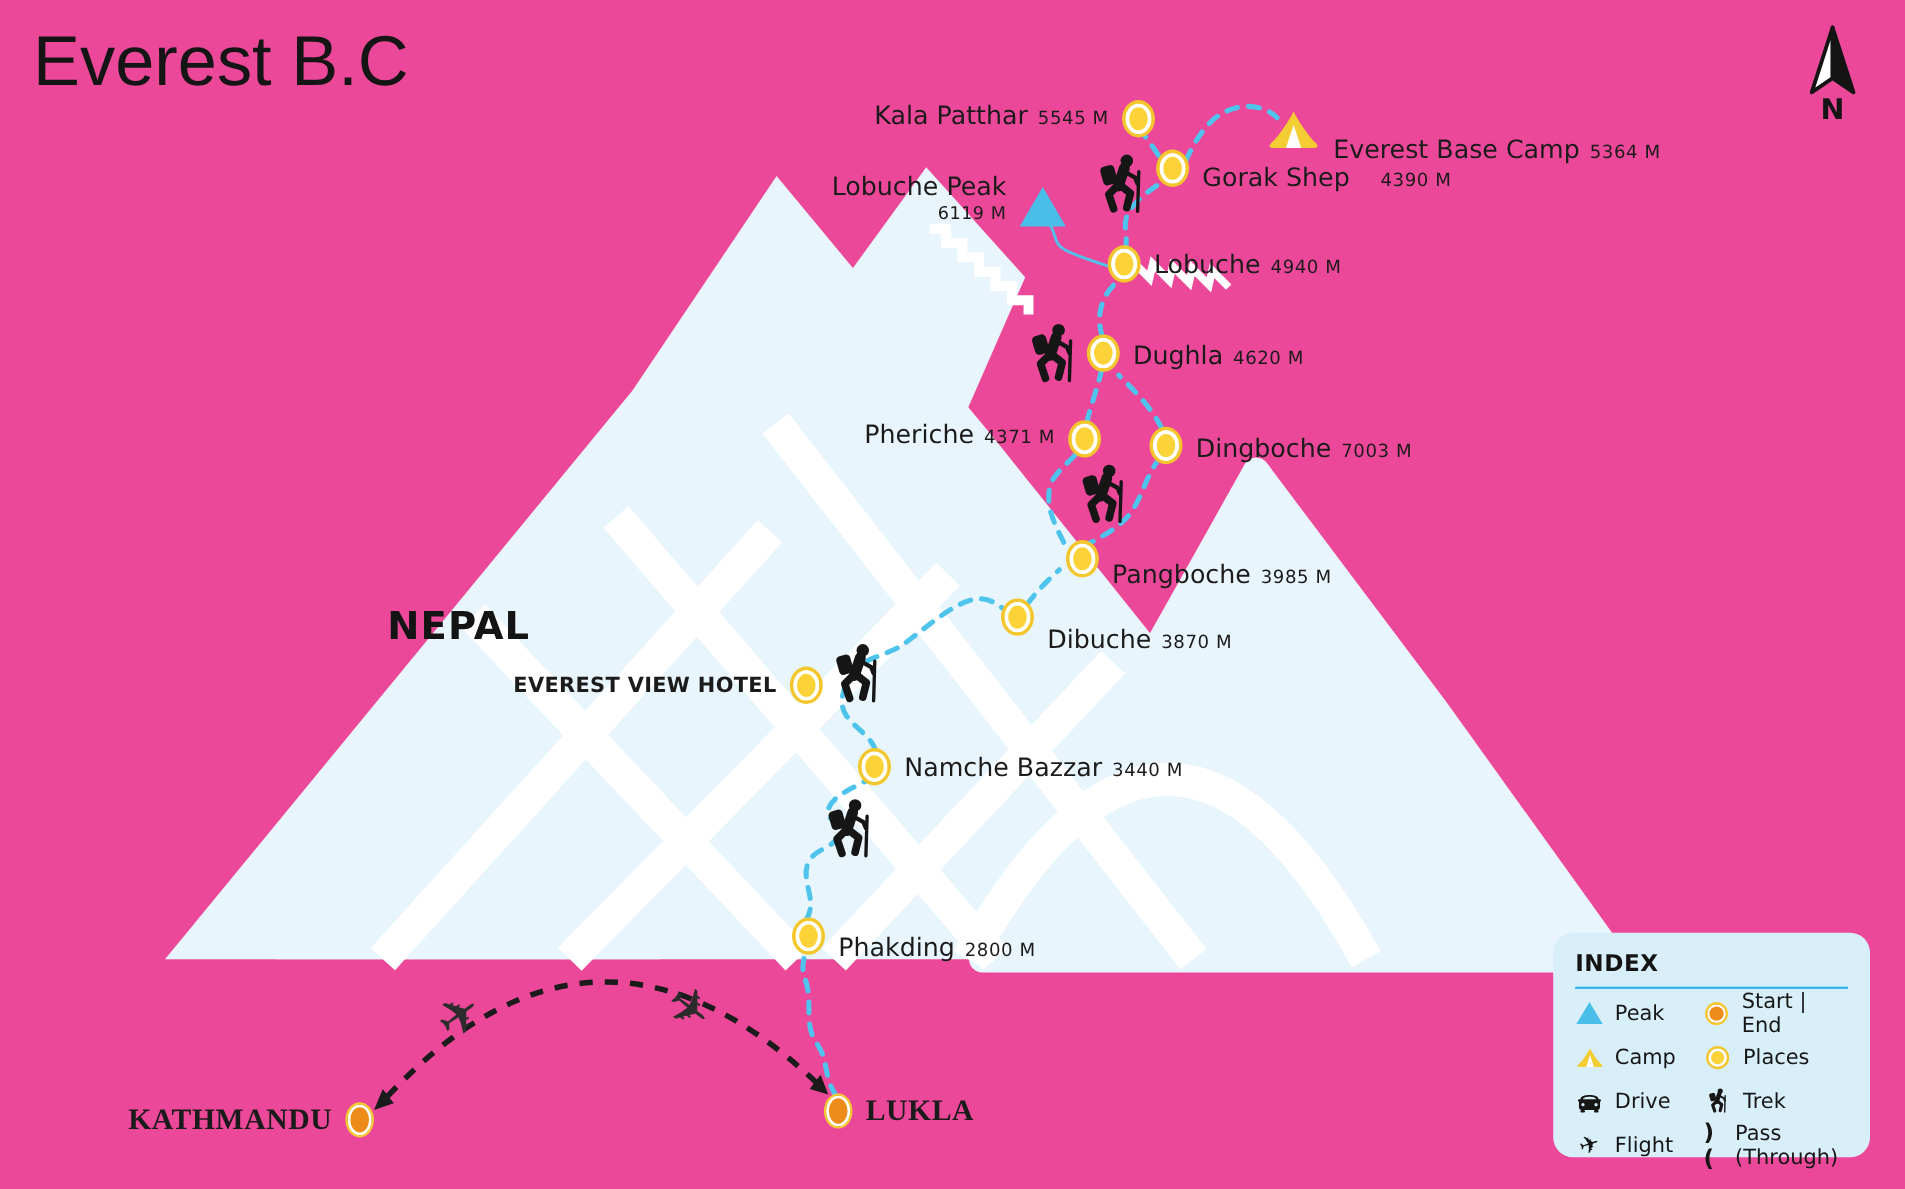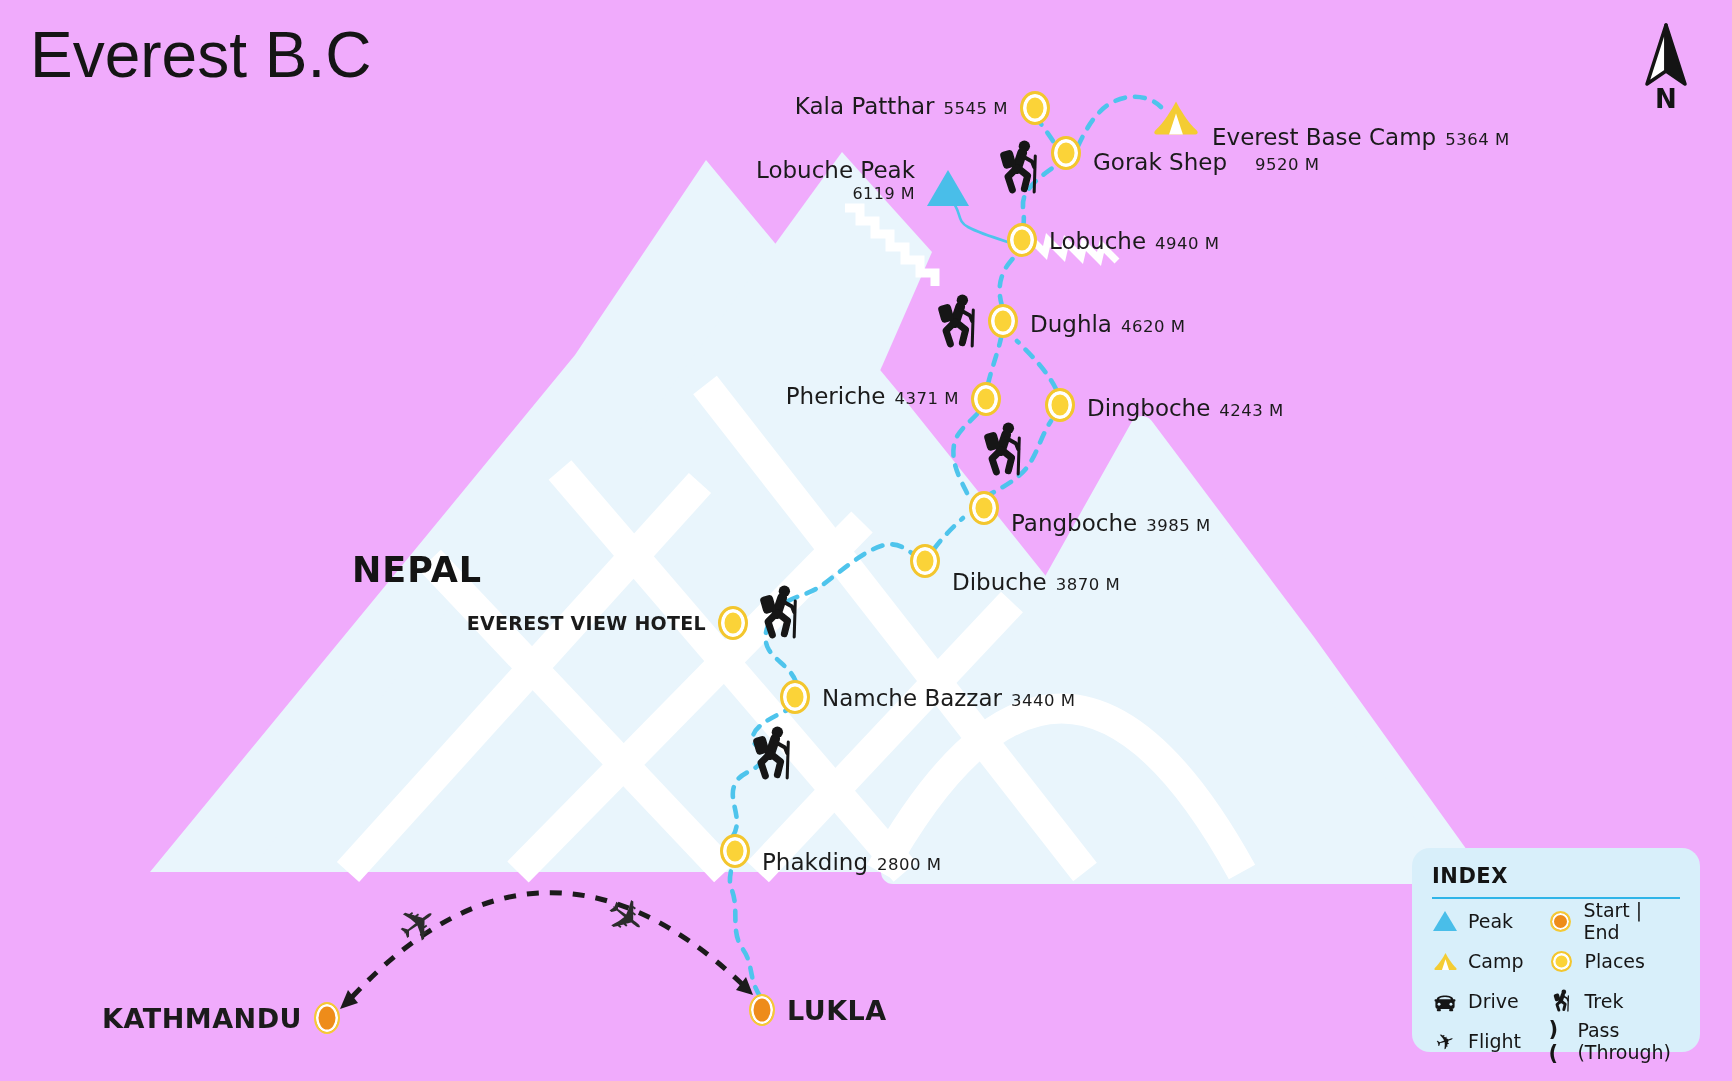--- a/index.html
+++ b/index.html
@@ -1,16 +1,16 @@
 <!DOCTYPE html>
 <html><head>
 <meta charset="utf-8">
 <style>
   html,body{margin:0;padding:0;background:#fff;}
-  .stage{position:relative;width:1732px;height:1081px;background:#f0abfc;overflow:hidden;
+  .stage{position:relative;width:1732px;height:1081px;background:#ec4899;overflow:hidden;
          font-family:"DejaVu Sans","Liberation Sans",sans-serif;color:#1b1b1b;}
   svg{display:block}
   .layer{position:absolute;left:0;top:0;width:100%;height:100%;}
   .wm{position:absolute;left:0;top:0;pointer-events:none;}
 
   
   .title{position:absolute;left:30px;top:18px;font-size:64px;font-weight:500;
          font-family:"Liberation Sans","DejaVu Sans",sans-serif;color:#151515;letter-spacing:0;}
   .nepal{position:absolute;left:352px;top:550px;font-size:35px;font-weight:bold;letter-spacing:1px;color:#141414;}
 
@@ -25,21 +25,21 @@
   .mk.start{width:22px;height:28px;border-radius:50%;background:#EE8C1A;
             border:2.5px solid #F5CA35;box-shadow:inset 0 0 0 2.5px #ffffff;}
   .mk.peak-tri{width:0;height:0;border-left:21px solid transparent;border-right:21px solid transparent;
             border-bottom:36px solid #49BEE9;background:none;}
   .loc-label{position:absolute;top:50%;transform:translateY(-50%);white-space:nowrap;
              display:flex;align-items:baseline;gap:9px;}
   .loc-label.side-right{left:calc(100% + 12px);}
   .loc-label.side-left{right:calc(100% + 12px);left:auto;justify-content:flex-end;}
   .loc-label .nm{font-size:23px;color:#1b1b1b;}
   .loc-label .alt{font-size:16.5px;color:#1b1b1b;letter-spacing:.5px;font-weight:500;}
-  .loc-label.startlbl .nm{font-size:27px;font-weight:bold;letter-spacing:.5px;}
+  .loc-label.startlbl .nm{font-size:27px;font-weight:bold;letter-spacing:.5px;font-family:Liberation Serif, serif;}
   .loc-label.small .nm{font-size:19px;font-weight:bold;letter-spacing:.3px;}
   .loc-label.stacked{flex-direction:column;align-items:flex-end;gap:1px;}
   .loc-label.stacked .alt{font-size:16px;}
 
   
   .trekker{position:absolute;transform:translate(-50%,-50%);width:48px;height:57px;}
   .plane{position:absolute;transform:translate(-50%,-50%);font-size:47px;color:#2c2c2c;line-height:1;}
 
   
   .index{position:absolute;left:1412px;top:848px;width:288px;height:204px;
@@ -133,21 +133,21 @@
         </span>
         <div class="loc-label side-right" style="margin-top: 18px;">
           <span class="nm">Everest Base Camp</span>
           <span class="alt">5364 M</span>
         </div>
       </div>
       <div class="loc" style="left: 1066px; top: 153px;">
         <span class="mk place"></span>
         <div class="loc-label side-right" style="margin-top: 9px; gap: 28px;">
           <span class="nm">Gorak Shep</span>
-          <span class="alt">9520 M</span>
+          <span class="alt">4390 M</span>
         </div>
       </div>
       <div class="loc" style="left: 948px; top: 190px;">
         <span class="mk peak-tri" style="transform: translateY(-2px);"></span>
         <div class="loc-label side-left stacked" style="margin-top: -10px;">
           <span class="nm">Lobuche Peak</span>
           <span class="alt">6119 M</span>
         </div>
       </div>
       <div class="loc" style="left: 1022px; top: 240px;">
@@ -168,21 +168,21 @@
         <span class="mk place"></span>
         <div class="loc-label side-left" style="margin-top: -3px;">
           <span class="nm">Pheriche</span>
           <span class="alt">4371 M</span>
         </div>
       </div>
       <div class="loc" style="left: 1060px; top: 405px;">
         <span class="mk place"></span>
         <div class="loc-label side-right" style="margin-top: 3px;">
           <span class="nm">Dingboche</span>
-          <span class="alt">4243 M</span>
+          <span class="alt">7003 M</span>
         </div>
       </div>
       <div class="loc" style="left: 984px; top: 508px;">
         <span class="mk place"></span>
         <div class="loc-label side-right" style="margin-top: 15px;">
           <span class="nm">Pangboche</span>
           <span class="alt">3985 M</span>
         </div>
       </div>
       <div class="loc" style="left: 925px; top: 561px;">

